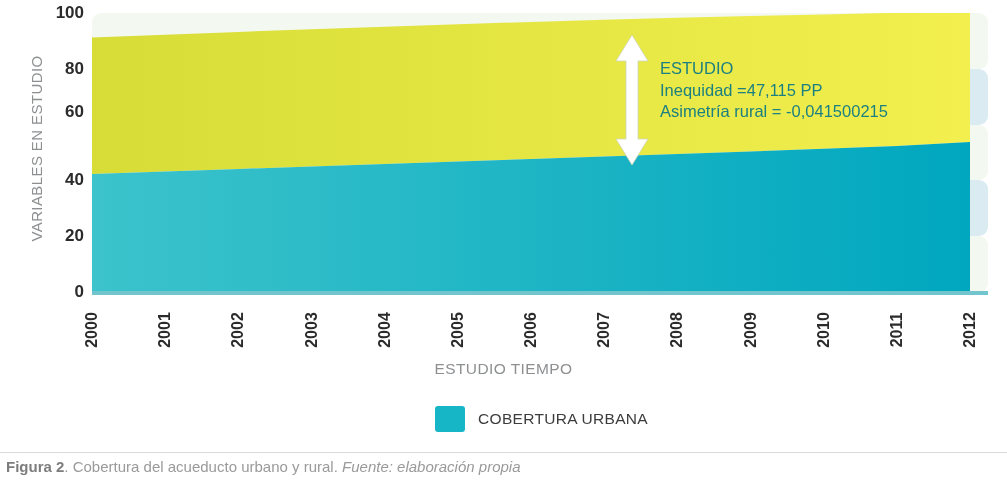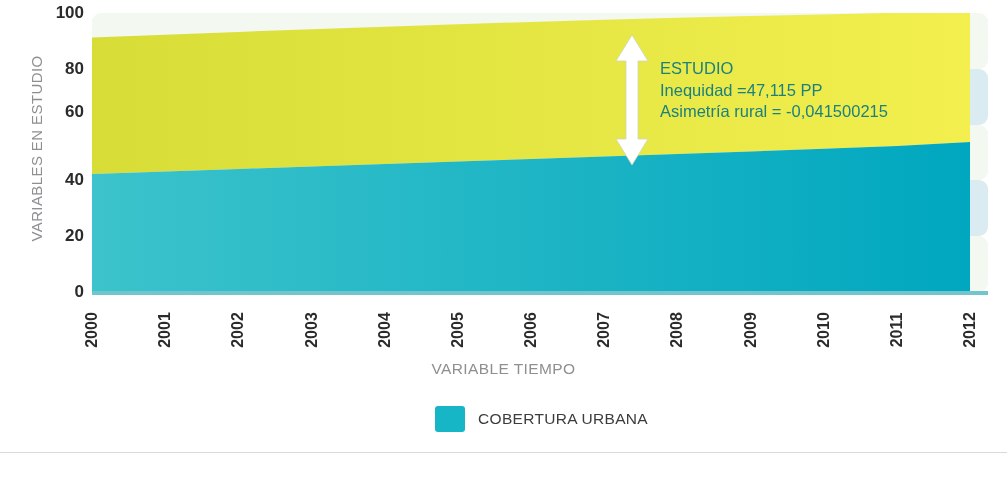--- a/index.html
+++ b/index.html
@@ -174,24 +174,27 @@
       <div class="x-tick" style="left: 335.833px; top: 26px;"><span>2005</span></div>
       <div class="x-tick" style="left: 409px; top: 26px;"><span>2006</span></div>
       <div class="x-tick" style="left: 482.167px; top: 26px;"><span>2007</span></div>
       <div class="x-tick" style="left: 555.333px; top: 26px;"><span>2008</span></div>
       <div class="x-tick" style="left: 628.5px; top: 26px;"><span>2009</span></div>
       <div class="x-tick" style="left: 701.667px; top: 26px;"><span>2010</span></div>
       <div class="x-tick" style="left: 774.833px; top: 26px;"><span>2011</span></div>
       <div class="x-tick" style="left: 848px; top: 26px;"><span>2012</span></div>
     </div>
 
-  <div id="x-axis-title">VARIABLE TIEMPO</div>
+  <div id="x-axis-title">ESTUDIO TIEMPO</div>
 
   <div id="legend">
       <div class="legend-item">
         <span class="legend-swatch" style="background: rgb(22, 182, 198);"></span>
         <span class="legend-label">COBERTURA URBANA</span>
       </div>
     </div>
 
   <div id="caption-rule"></div>
+  <div id="caption">
+    <b>Figura 2</b><span>. Cobertura del acueducto urbano y rural. </span><i>Fuente: elaboración propia</i>
+  </div>
 
 </div>
 
 </body></html>

